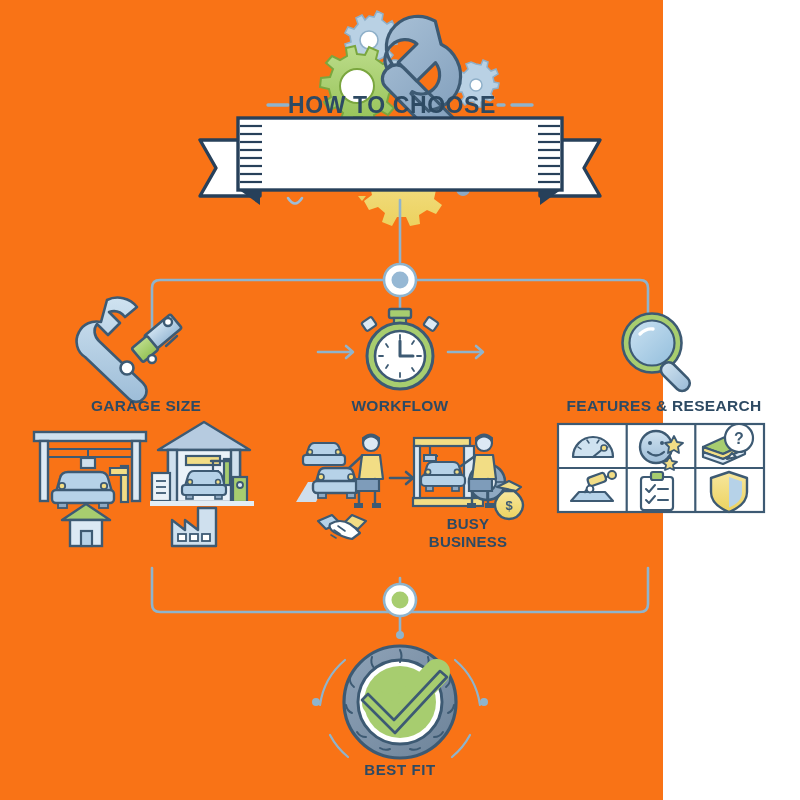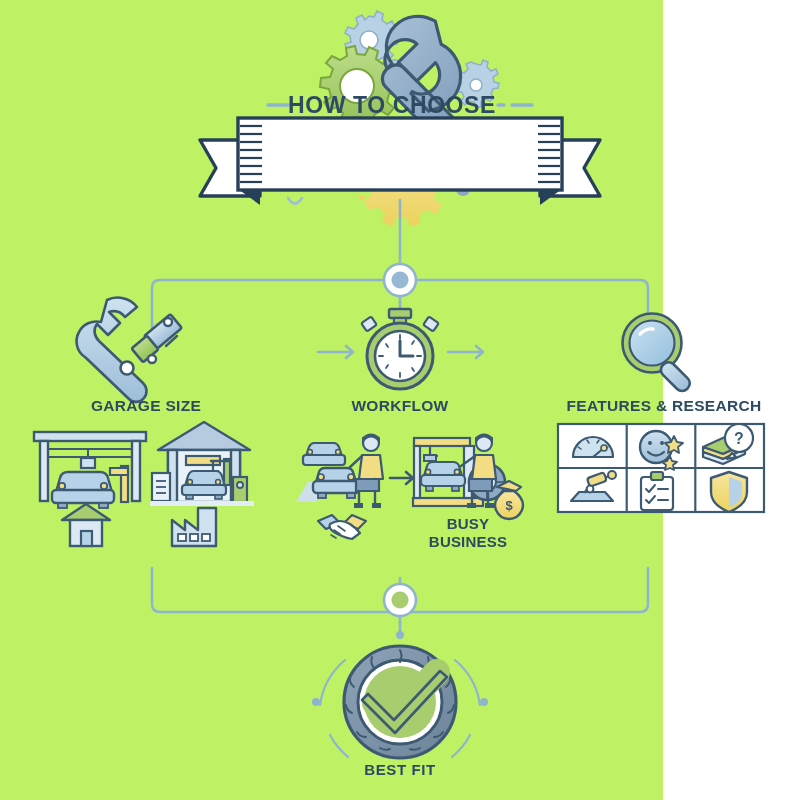--- a/index.html
+++ b/index.html
@@ -1,21 +1,21 @@
 <!DOCTYPE html>
 <html><head>
 <meta charset="utf-8">
 <title>How To Choose Infographic</title>
 <style>
   html,body{margin:0;padding:0;background:#ffffff;}
   body{
     font-family:"Liberation Sans","DejaVu Sans",sans-serif;
     width:800px;height:800px;overflow:hidden;position:relative;
   }
-  #stage{position:relative;width:663px;height:800px;background:#bef264;}
+  #stage{position:relative;width:663px;height:800px;background:#f97316;}
   #stage svg{position:absolute;left:0;top:0;}
   .lbl{
     fill:#2d4a63;font-family:"Liberation Sans","DejaVu Sans",sans-serif;
     font-weight:bold;text-anchor:middle;
   }
   .lbl-branch{font-size:15.5px;letter-spacing:.3px;}
   .lbl-sub{font-size:15px;letter-spacing:.2px;}
   .lbl-title{font-size:23px;letter-spacing:.6px;}
   .lbl-best{font-size:15px;letter-spacing:.6px;}
 </style>

